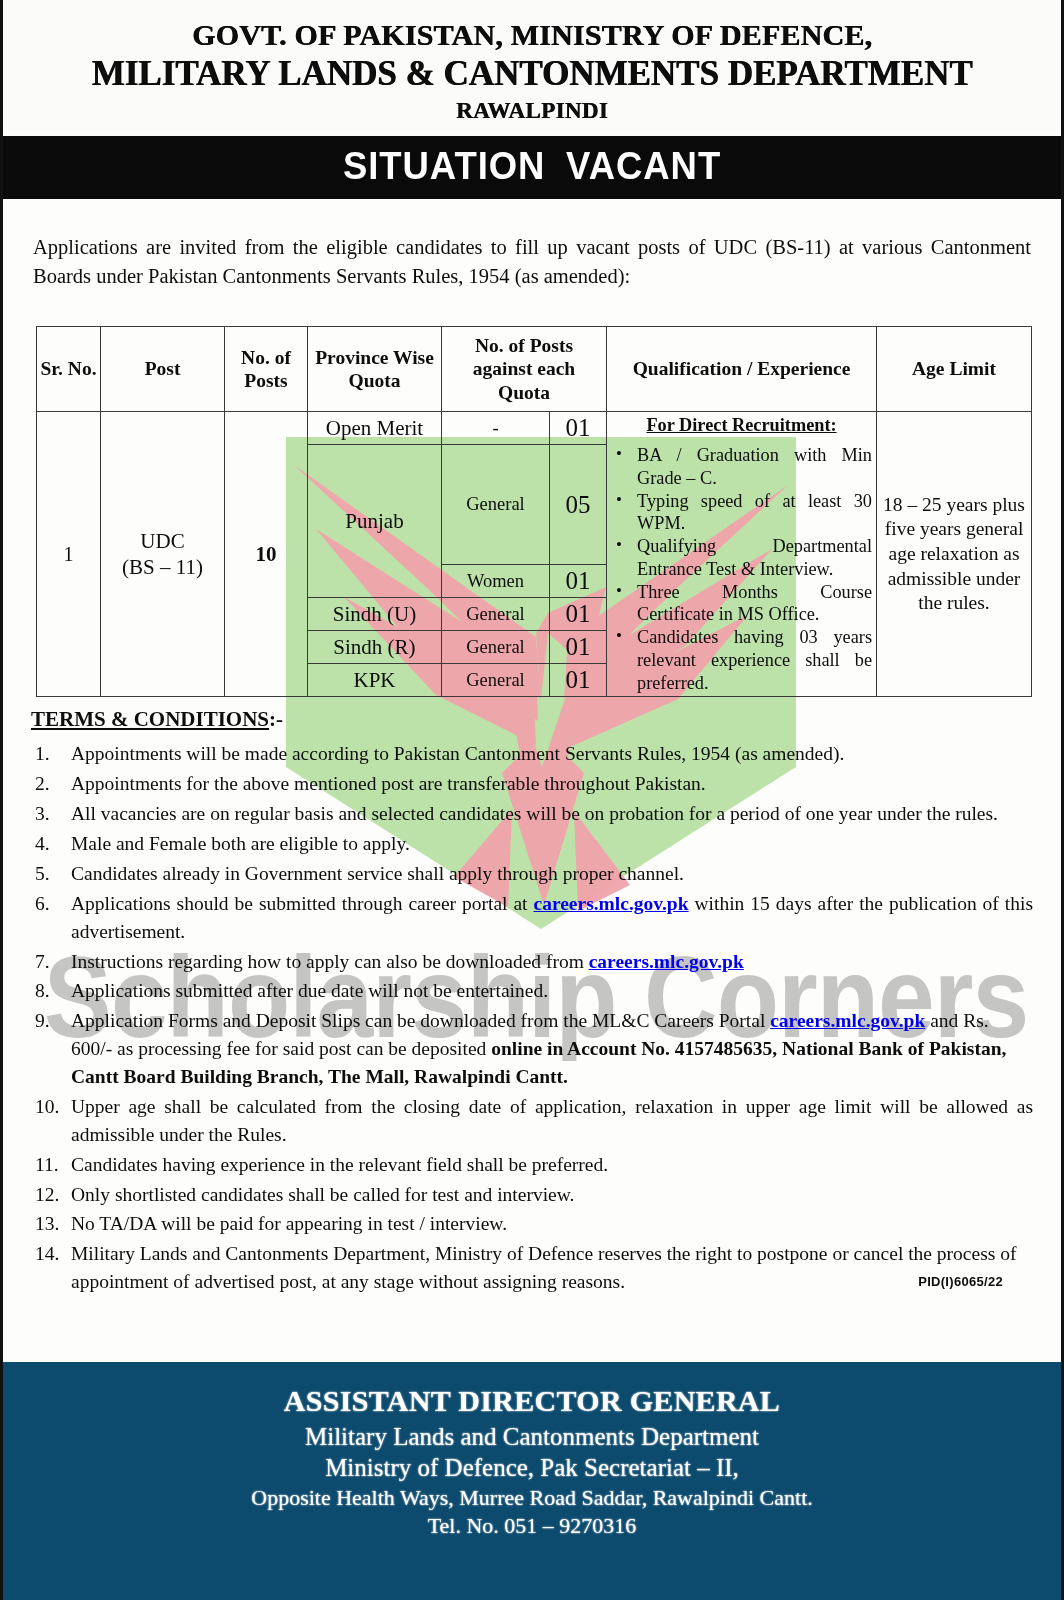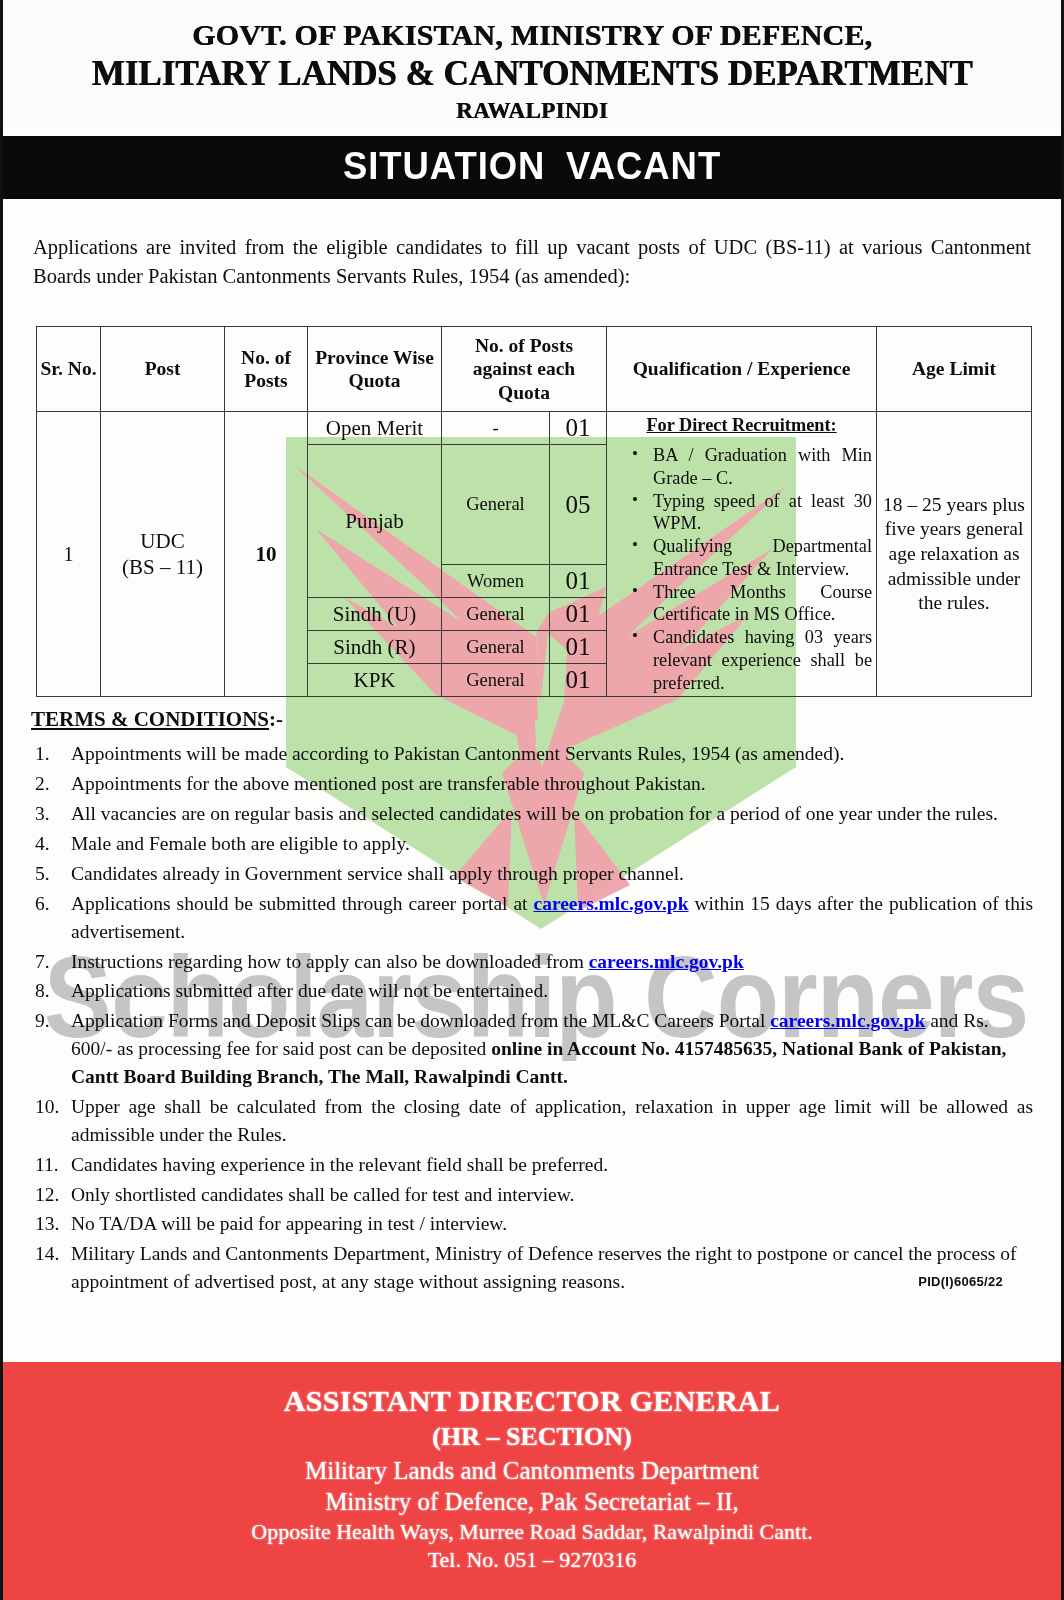--- a/index.html
+++ b/index.html
@@ -135,21 +135,20 @@
   }
   ul.qlist {
     margin: 0; padding: 0 0 0 24px;
     list-style: none;
   }
   ul.qlist li {
     position: relative;
     text-align: justify;
     margin-bottom: 0px;
     padding-left: 2px;
-    margin-left: 16px;
   }
   ul.qlist li::before {
     content: "\2022";
     position: absolute;
     left: -19px; top: -1px;
     font-size: 17px;
   }
 
   
   .terms {
@@ -194,21 +193,21 @@
     font-size: 13px;
     letter-spacing: 0.3px;
     padding: 0 30px 0 0;
     margin-top: -24px;
     position: relative;
     z-index: 4;
   }
 
   
   .footer {
-    background: #ef4444;
+    background: #0c4a6e;
     color: #ffffff;
     text-align: center;
     padding: 22px 20px 16px 20px;
     position: absolute;
     left: 0; right: 0; bottom: 0;
     height: 238px;
   }
   .f-l1 {
     font-weight: bold; font-size: 30px;
     letter-spacing: 0.3px;
@@ -391,20 +390,19 @@
       <li>Only shortlisted candidates shall be called for test and interview.</li>
       <li>No TA/DA will be paid for appearing in test / interview.</li>
       <li>Military Lands and Cantonments Department, Ministry of Defence reserves the right to postpone or cancel the process of appointment of advertised post, at any stage without assigning reasons.</li>
     </ol>
 
     <div class="pid">PID(I)6065/22</div>
   </section>
 
   <footer class="footer">
     <div class="f-l1">ASSISTANT DIRECTOR GENERAL</div>
-    <div class="f-l2">(HR – SECTION)</div>
     <div class="f-l3">Military Lands and Cantonments Department</div>
     <div class="f-l4">Ministry of Defence, Pak Secretariat – II,</div>
     <div class="f-l5">Opposite Health Ways, Murree Road Saddar, Rawalpindi Cantt.</div>
     <div class="f-l6">Tel. No. 051 – 9270316</div>
   </footer>
 
 </div>
 
 </body></html>

